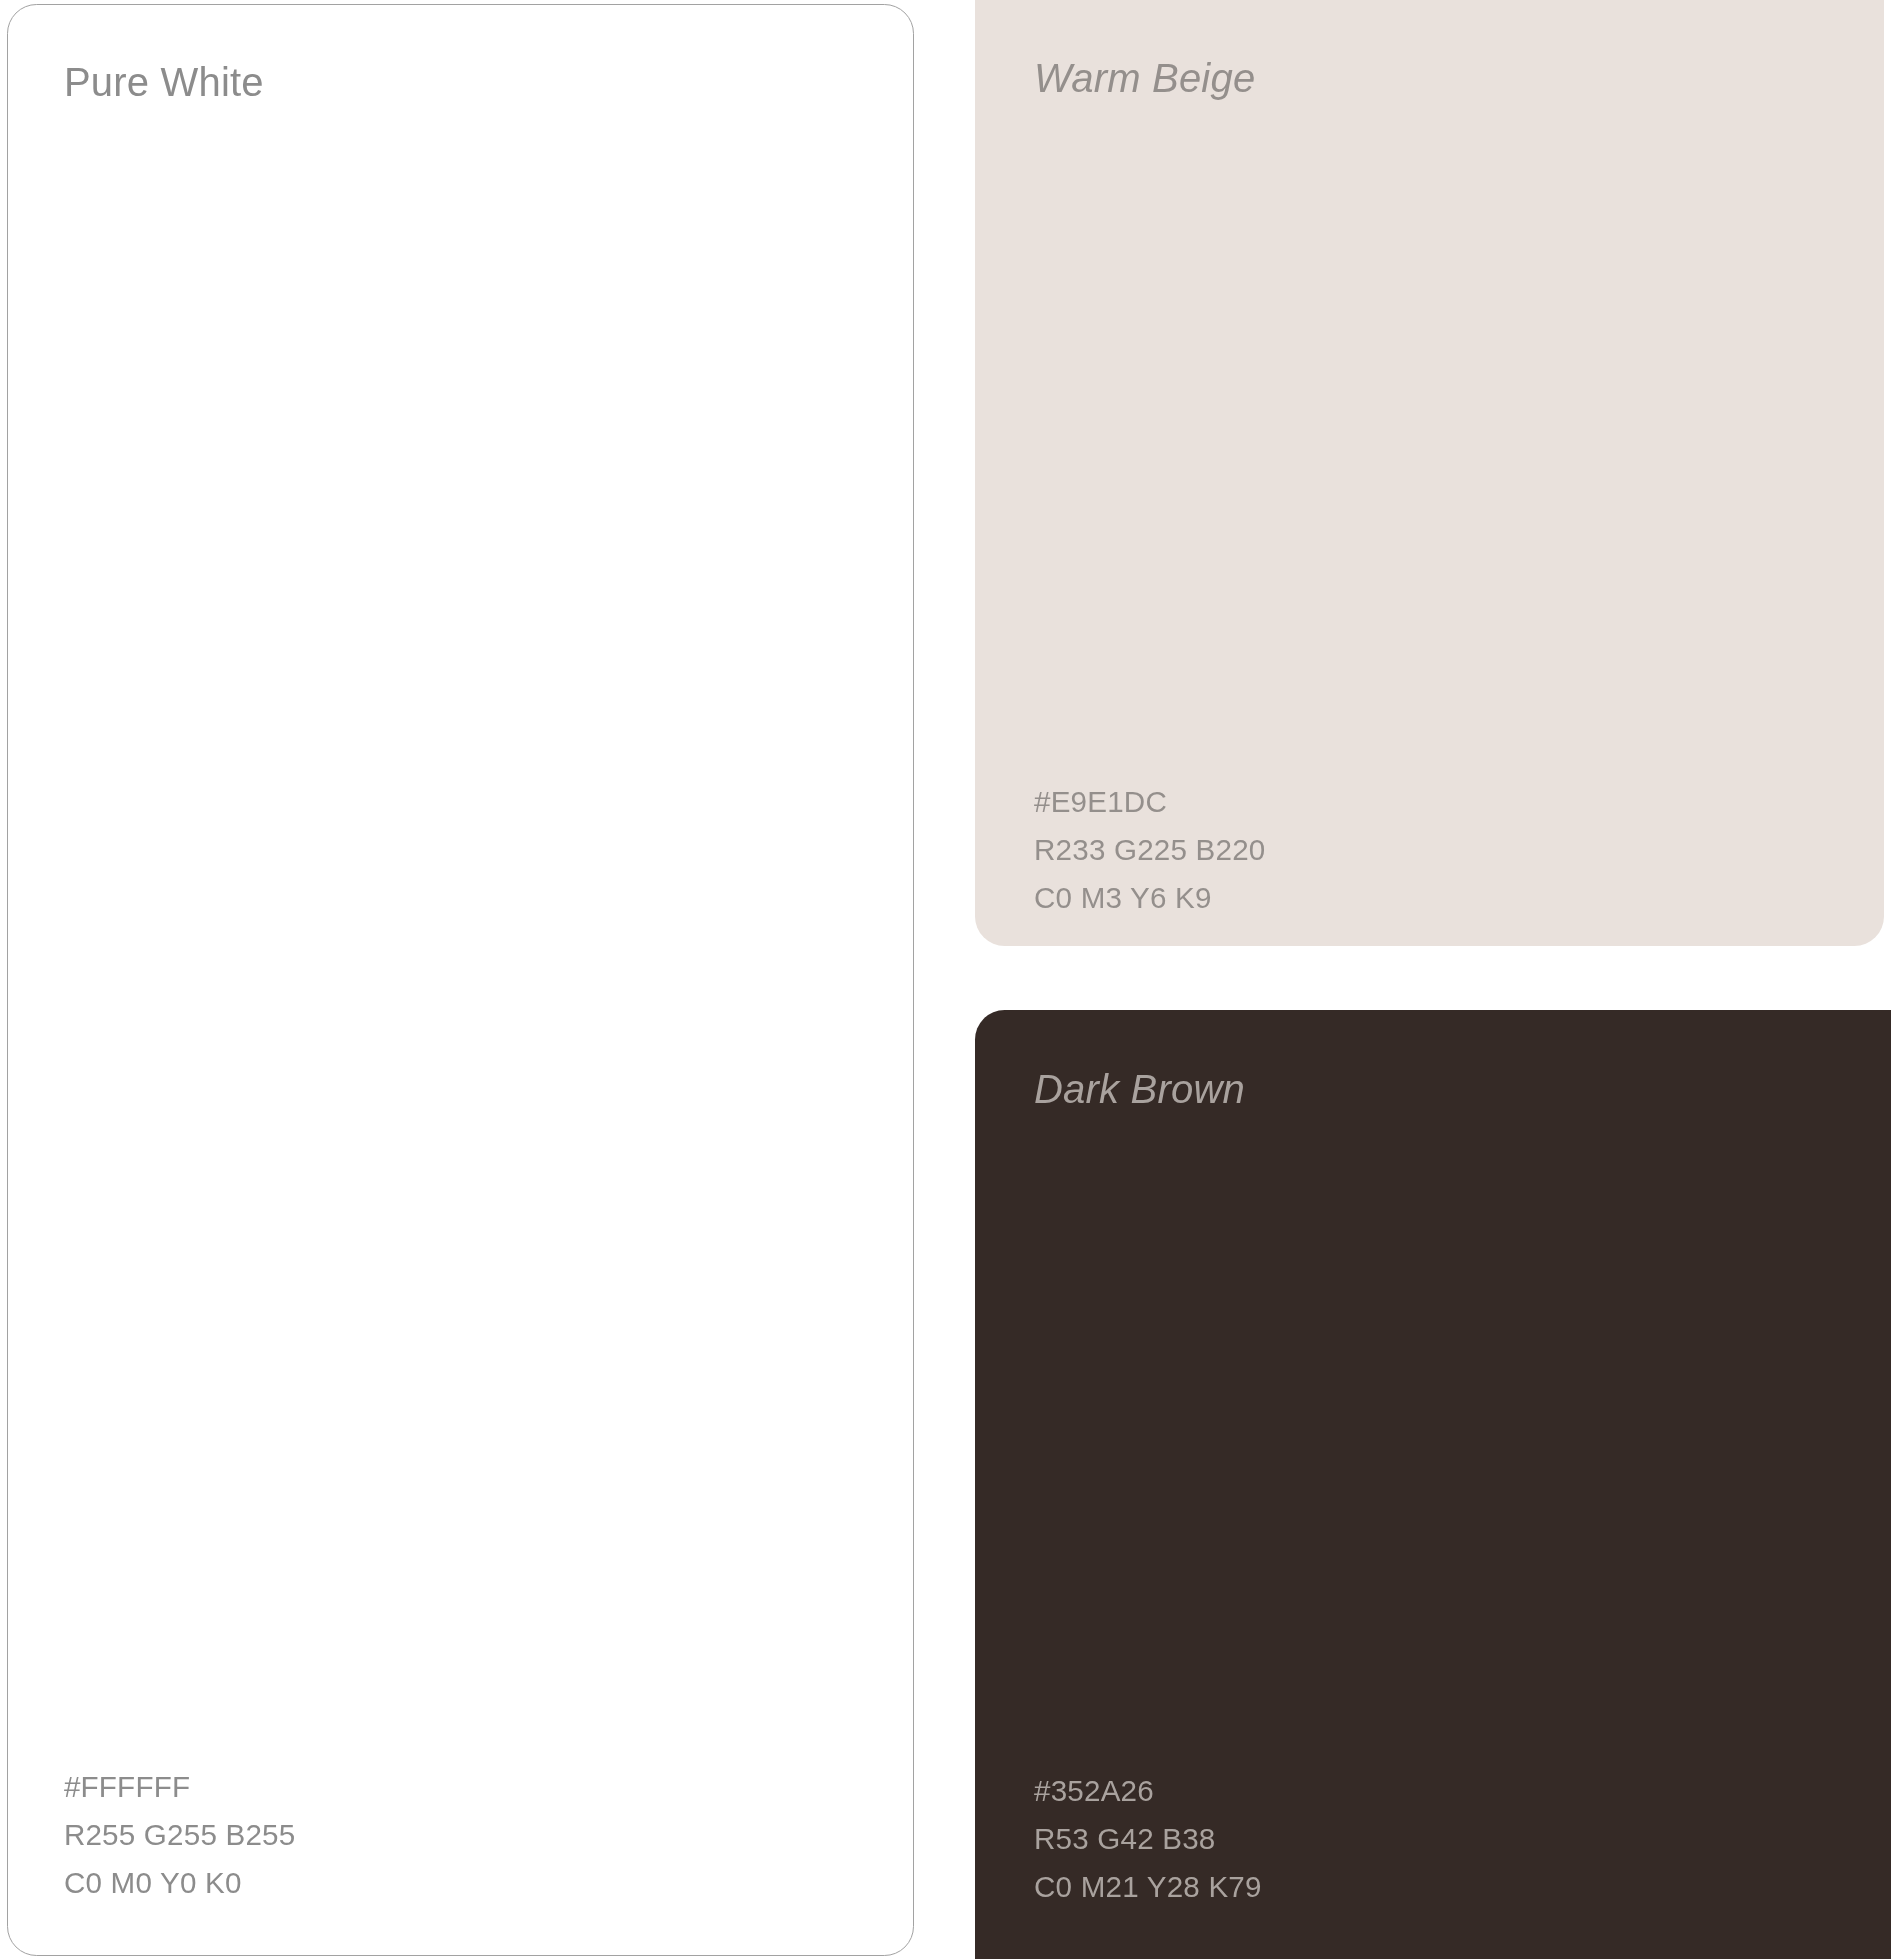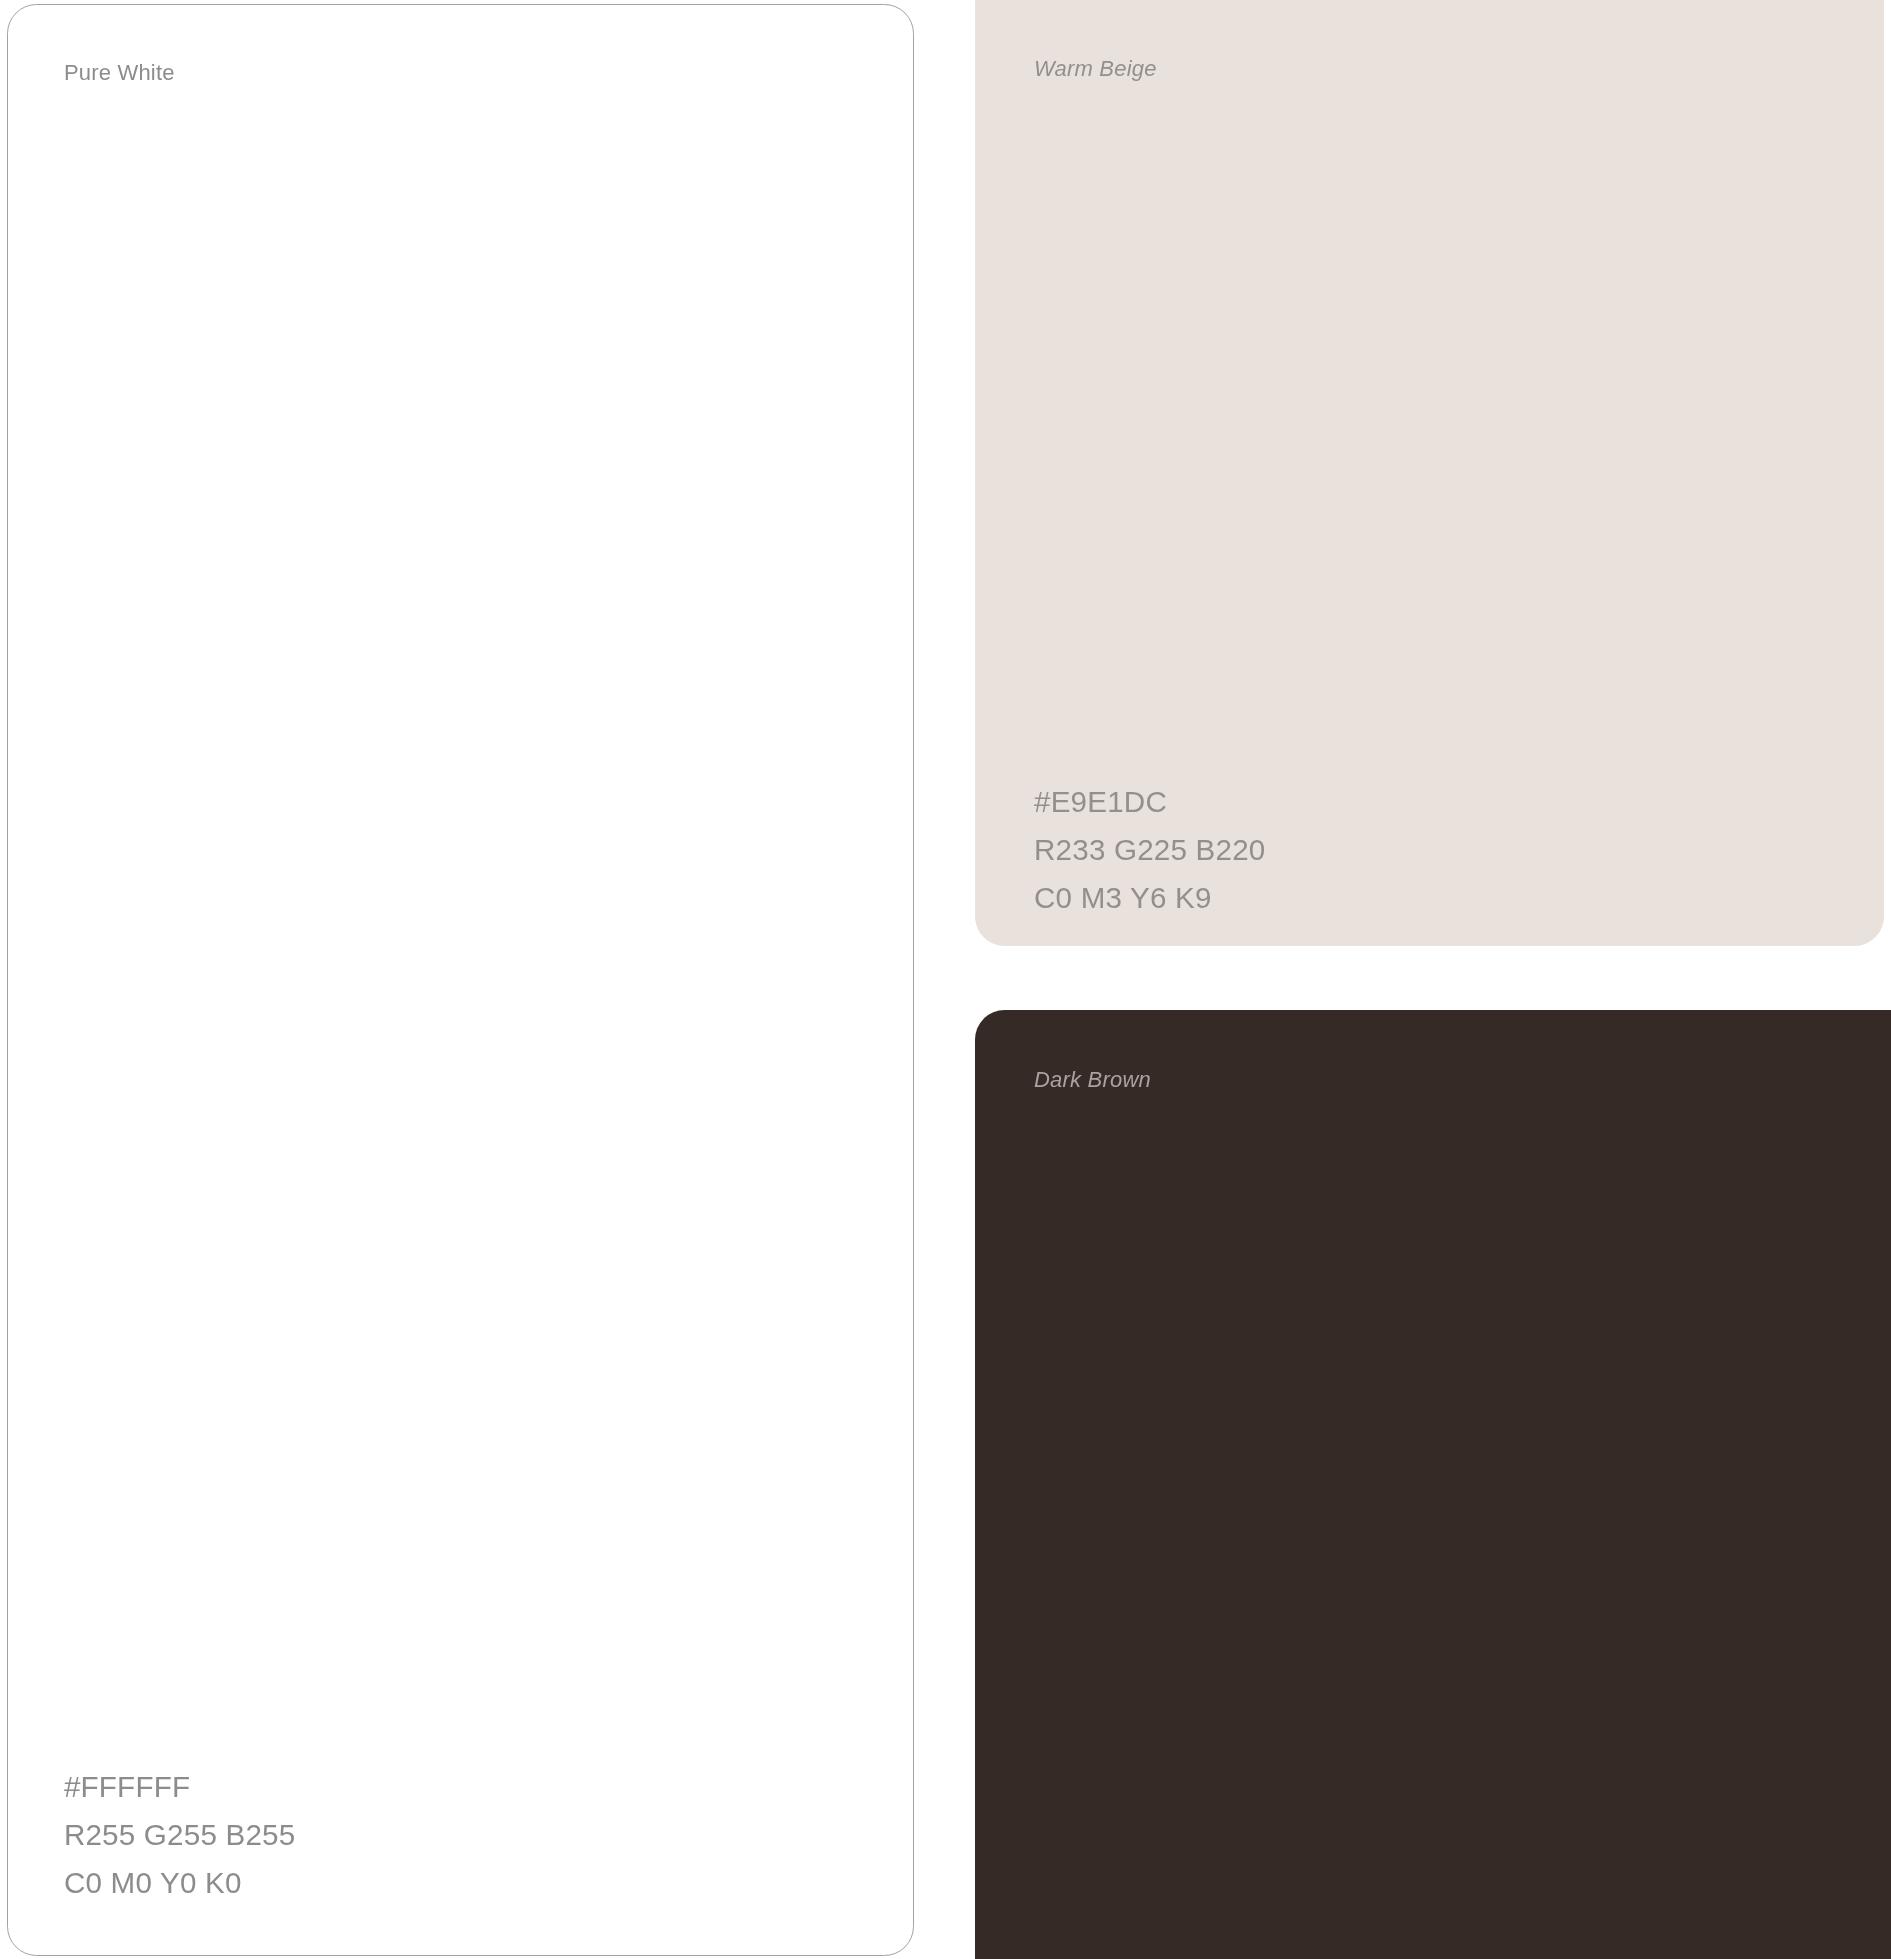--- a/index.html
+++ b/index.html
@@ -24,21 +24,21 @@
 
   
   .swatch {
     position: absolute;
     box-sizing: border-box;
     overflow: hidden;
   }
 
   .swatch-label {
     position: absolute;
-    font-size: 22px;
+    font-size: 40px;
     font-weight: 400;
     letter-spacing: 0.2px;
     line-height: 1;
     white-space: nowrap;
   }
 
   .swatch-info {
     position: absolute;
     font-size: 29.6px;
     font-weight: 400;
@@ -132,16 +132,21 @@
     <div class="swatch-label" style="color: rgb(148, 143, 140);">Warm Beige</div>
     <div class="swatch-info" style="color: rgb(148, 143, 140);">
       <div>#E9E1DC</div>
       <div>R233 G225 B220</div>
       <div>C0 M3 Y6 K9</div>
     </div>
   </div>
 
   <div class="swatch" id="card-brown" style="background: rgb(53, 42, 38);">
     <div class="swatch-label" style="color: rgb(169, 162, 158);">Dark Brown</div>
+    <div class="swatch-info" style="color: rgb(169, 162, 158);">
+      <div>#352A26</div>
+      <div>R53 G42 B38</div>
+      <div>C0 M21 Y28 K79</div>
+    </div>
   </div>
 
 </div>
 
 
 </body></html>

